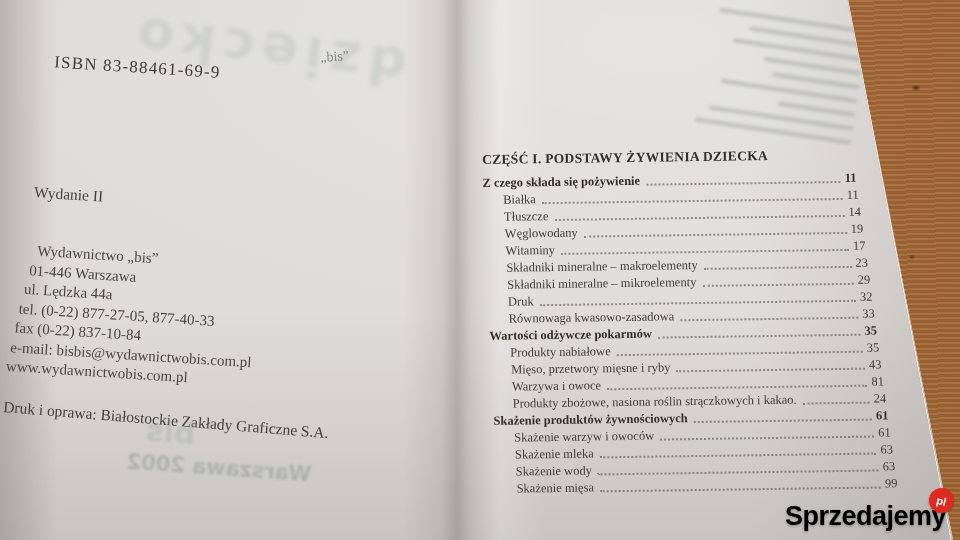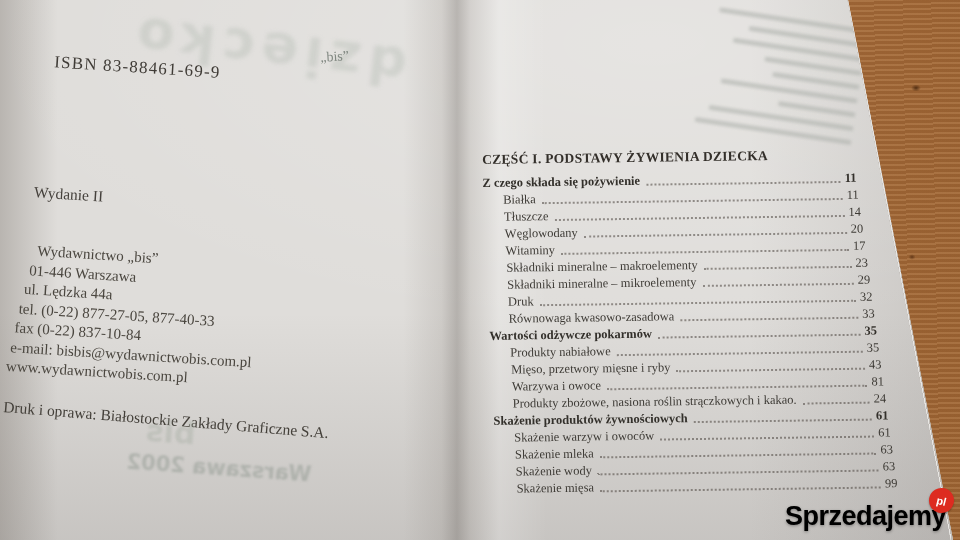--- a/index.html
+++ b/index.html
@@ -137,21 +137,21 @@
               <span class="tp">11</span>
             </div>
             <div class="toc-row" style="margin-left: 21.1px; width: 357px;">
               <span class="tl">Tłuszcze</span>
               <span class="dots"></span>
               <span class="tp">14</span>
             </div>
             <div class="toc-row" style="margin-left: 21.65px; width: 358.5px;">
               <span class="tl">Węglowodany</span>
               <span class="dots"></span>
-              <span class="tp">20</span>
+              <span class="tp">19</span>
             </div>
             <div class="toc-row" style="margin-left: 22.2px; width: 360px;">
               <span class="tl">Witaminy</span>
               <span class="dots"></span>
               <span class="tp">17</span>
             </div>
             <div class="toc-row" style="margin-left: 22.75px; width: 361.5px;">
               <span class="tl">Składniki mineralne – makroelementy</span>
               <span class="dots"></span>
               <span class="tp">23</span>

